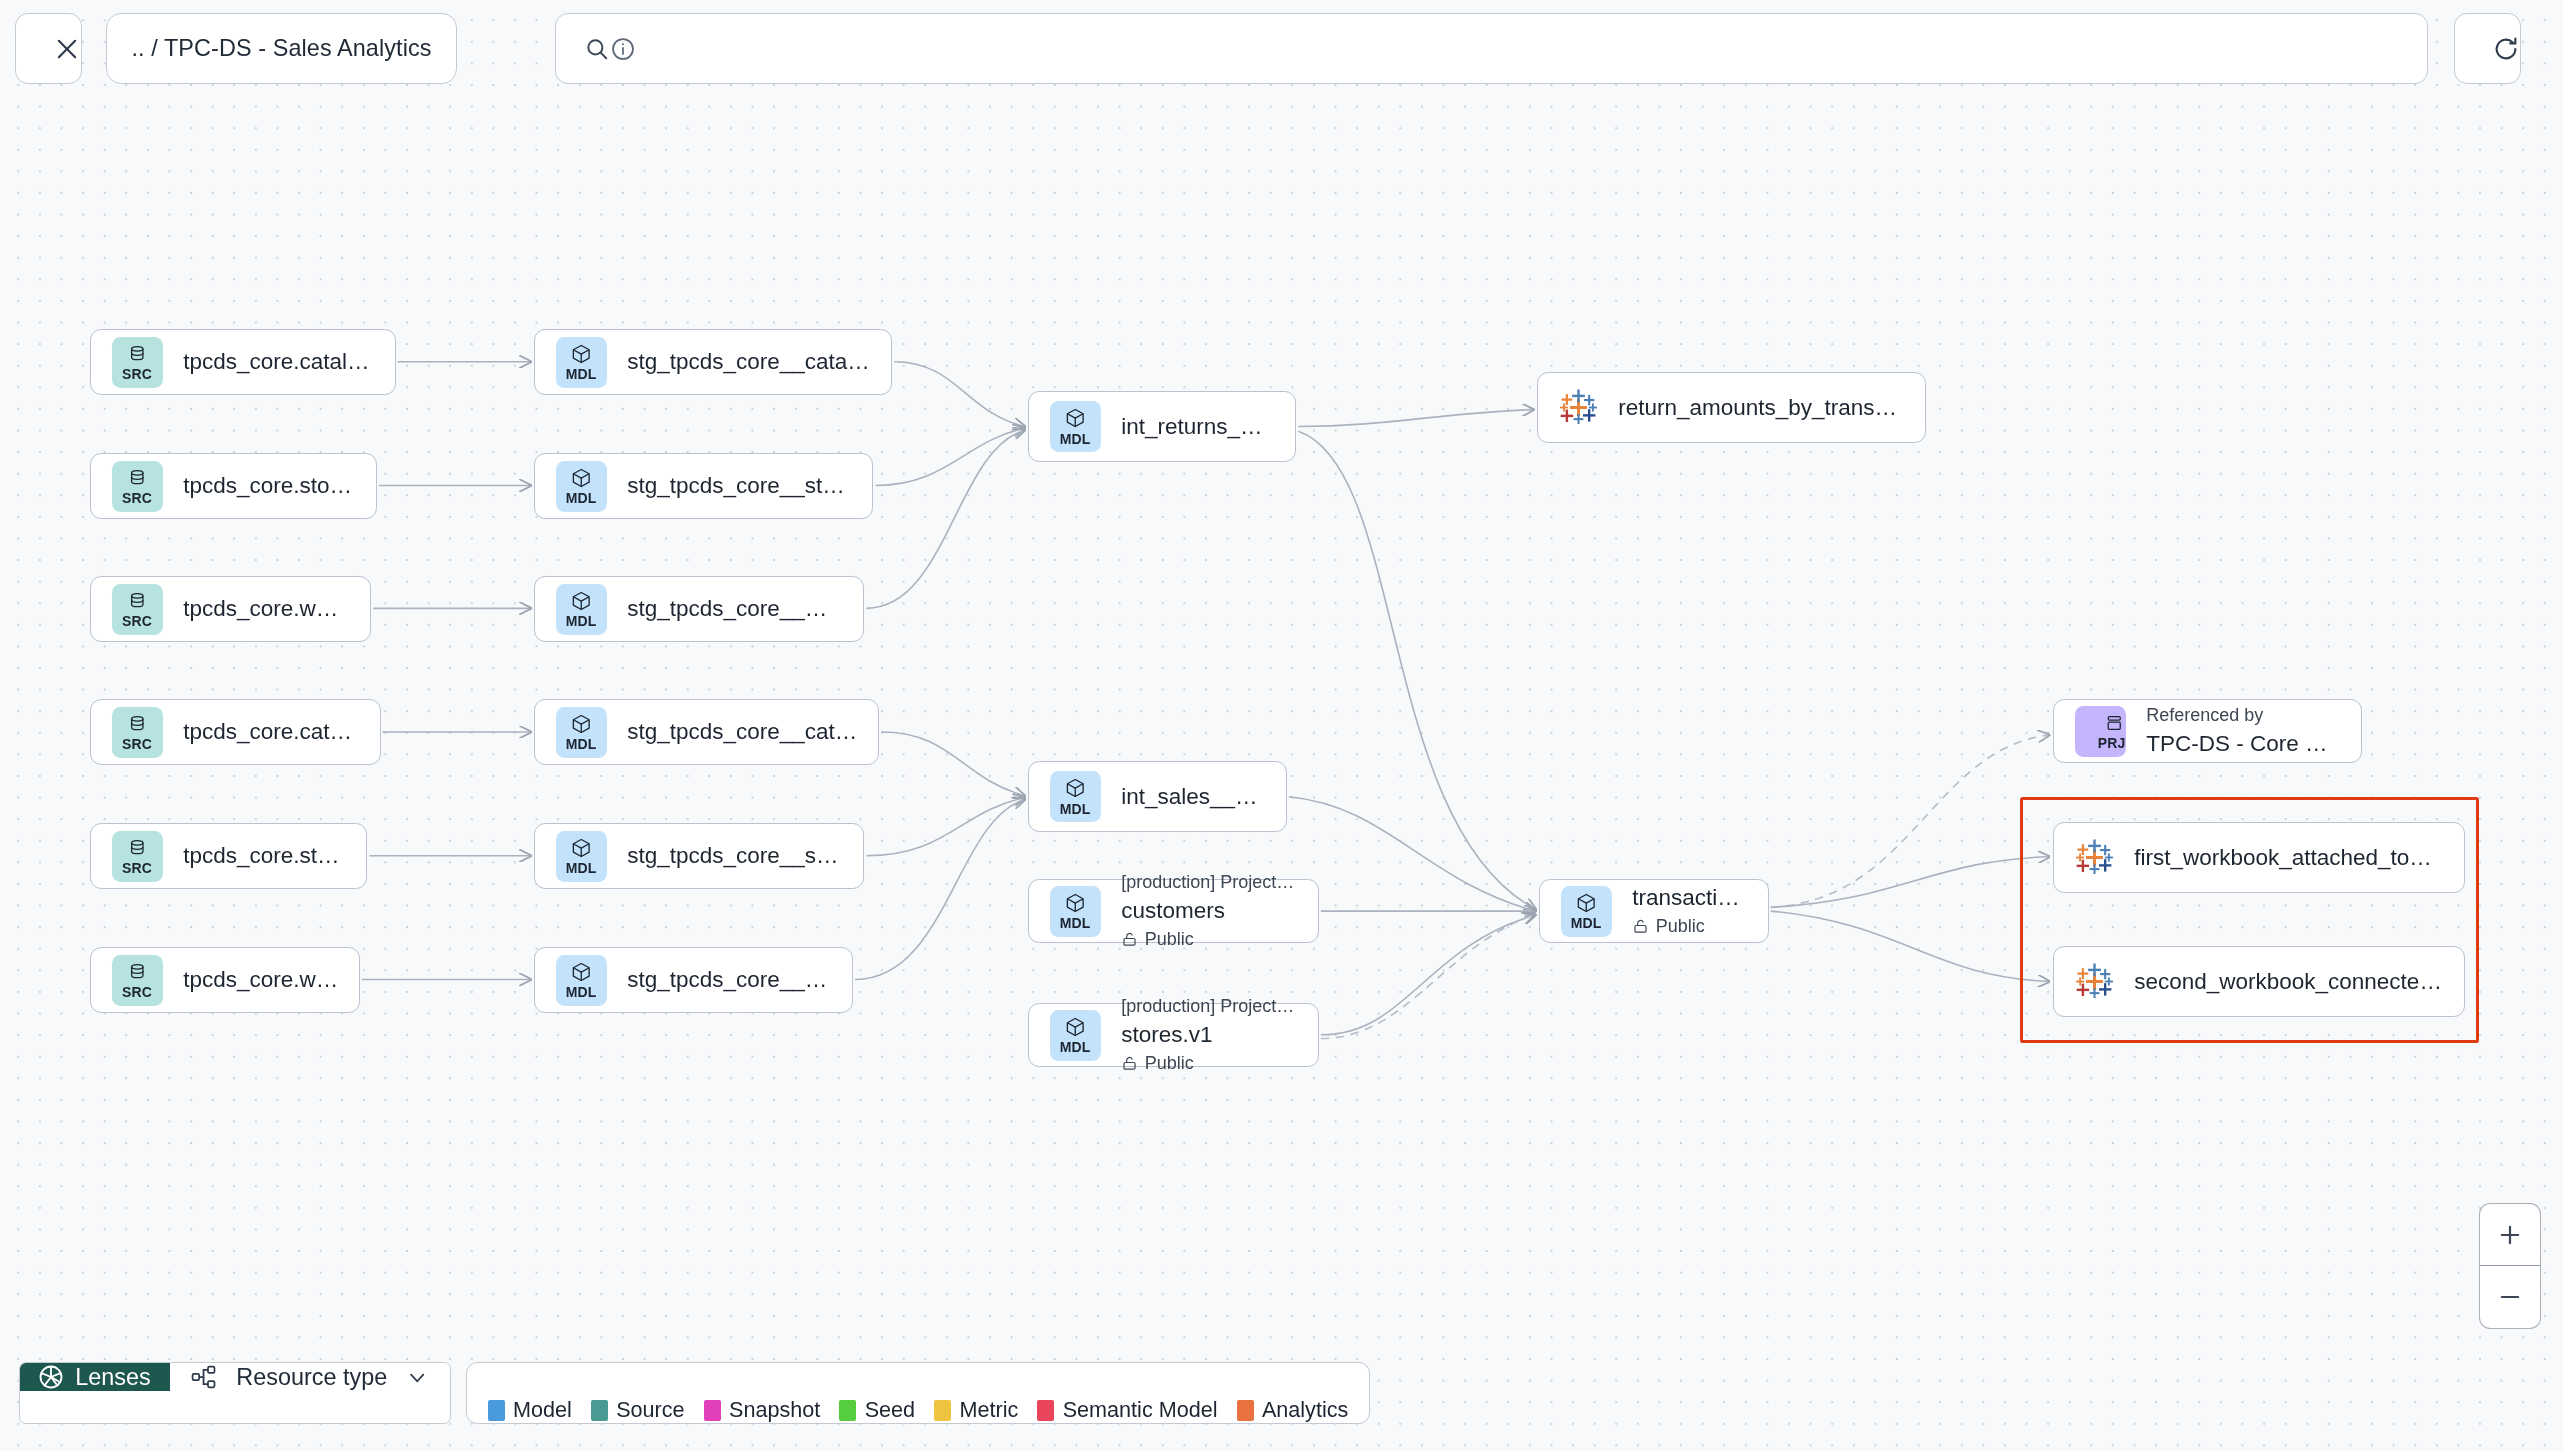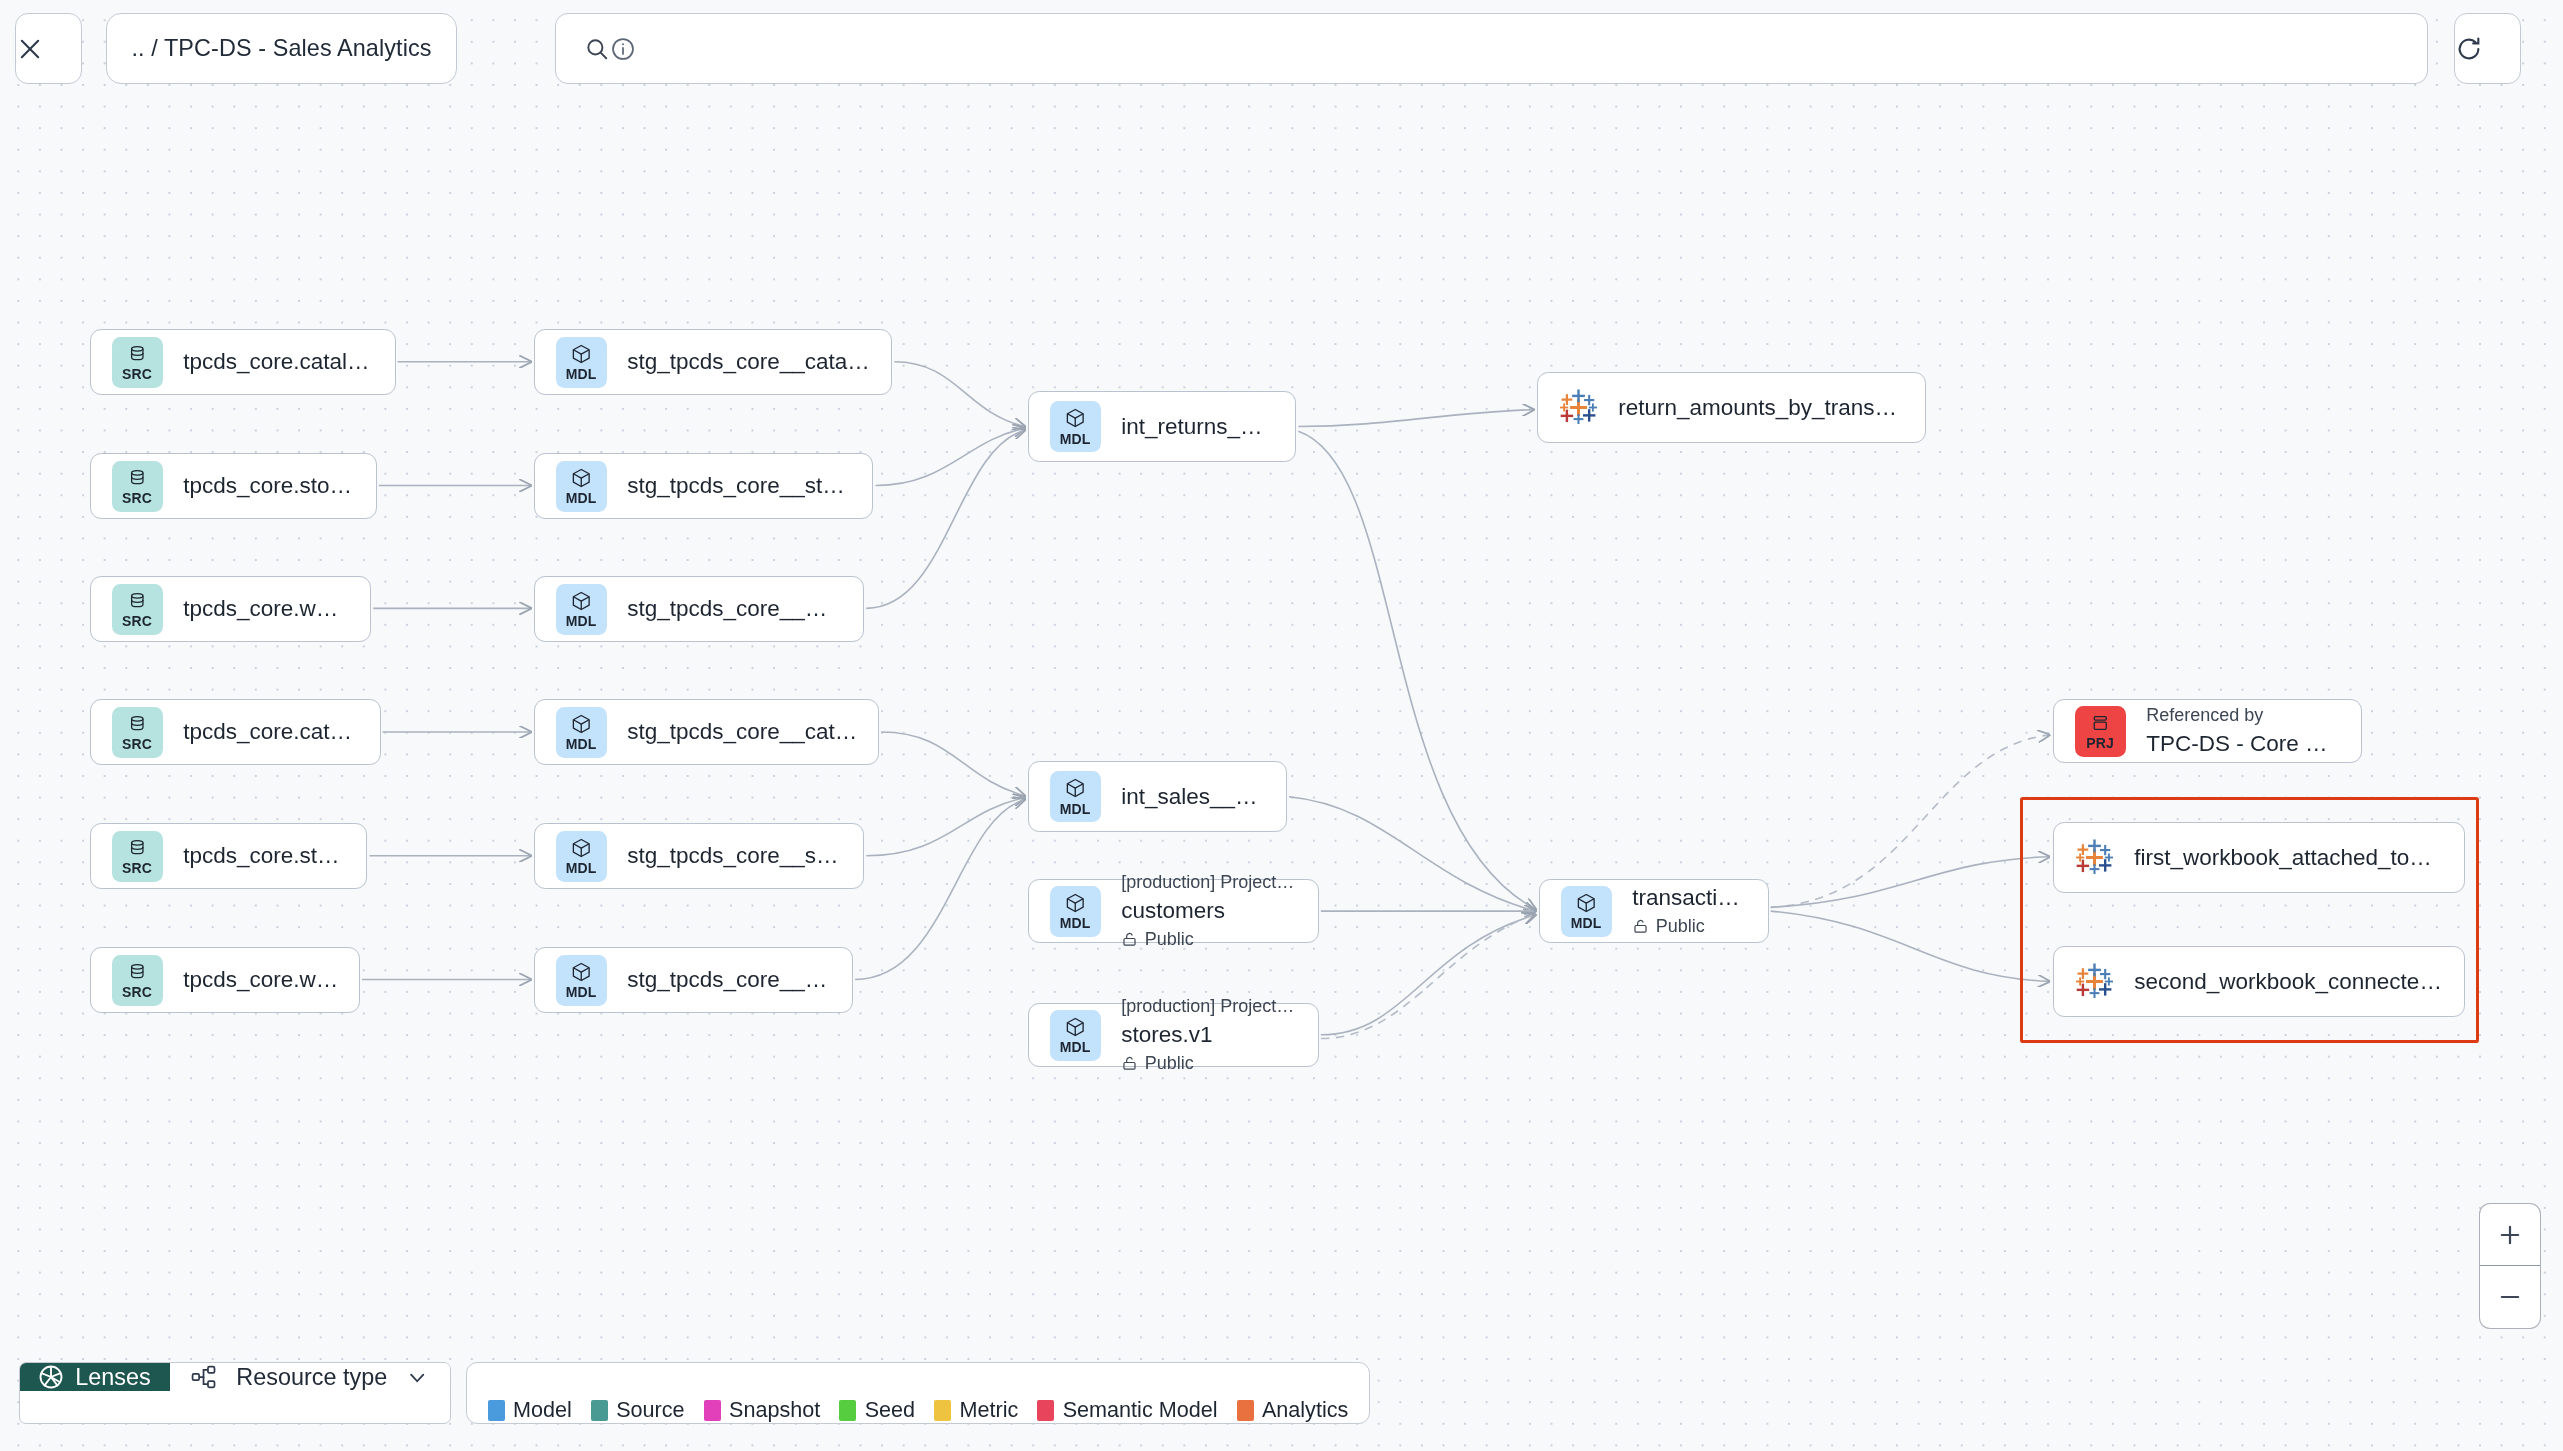--- a/index.html
+++ b/index.html
@@ -22,21 +22,21 @@
   
   #topbar {
     position: absolute; left: 0; top: 0; width: 2563px; height: 111px;
     z-index: 40;
   }
   .tb-btn {
     position: absolute;
     background: #ffffff;
     border: 1.5px solid #c3cad4;
     border-radius: 13px;
-    display: flex; align-items: center; justify-content: flex-start;
+    display: flex; align-items: center; justify-content: flex-end;
     color: #2e3a4b;
   }
   #close-btn { left: 15px; top: 13px; width: 67px; height: 71px; cursor: pointer; }
   #breadcrumb-btn {
     left: 106px; top: 13px; height: 71px; padding: 0 24.4px;
     font-size: 23.4px; color: #222b38; letter-spacing: 0.1px; cursor: pointer;
     border-radius: 15px;
   }
   #searchbar {
     left: 555px; top: 13px; width: 1873px; height: 71px;
@@ -65,21 +65,21 @@
     cursor: pointer;
   }
   .badge {
     width: 51px; height: 51px; border-radius: 8.4px;
     flex: 0 0 51px;
     display: flex; flex-direction: column; align-items: center; justify-content: center;
     margin-right: 20.6px;
   }
   .badge.src { background: #b6e3df; }
   .badge.mdl { background: #c3e2fb; }
-  .badge.prj { background: #ef4444; }
+  .badge.prj { background: #c4b5fd; align-items: flex-end; }
   .badge-glyph { height: 22.5px; display:flex; align-items:center; }
   .badge-txt { font-size: 14px; font-weight: 700; color: #1d2530; line-height: 1; margin-top: 1.9px; letter-spacing:0.2px;}
   .node-body { display: flex; flex-direction: column; justify-content: center; min-width: 0; flex: 1; }
   .node-title { font-size: 22.5px; color: #1d2530; white-space: nowrap; overflow: hidden; text-overflow: ellipsis; }
   .node-sub {
     font-size: 18px; color: #3d4653; white-space: nowrap;
     overflow: hidden; text-overflow: ellipsis; margin-bottom: 4.7px;
   }
   .node-meta { font-size: 18px; color: #3d4653; display: flex; align-items: center; gap: 6.6px; margin-top: 4.7px; }
   .tableau-ico { flex: 0 0 39px; width: 39px; height: 39px; margin-right: 20.6px; }

